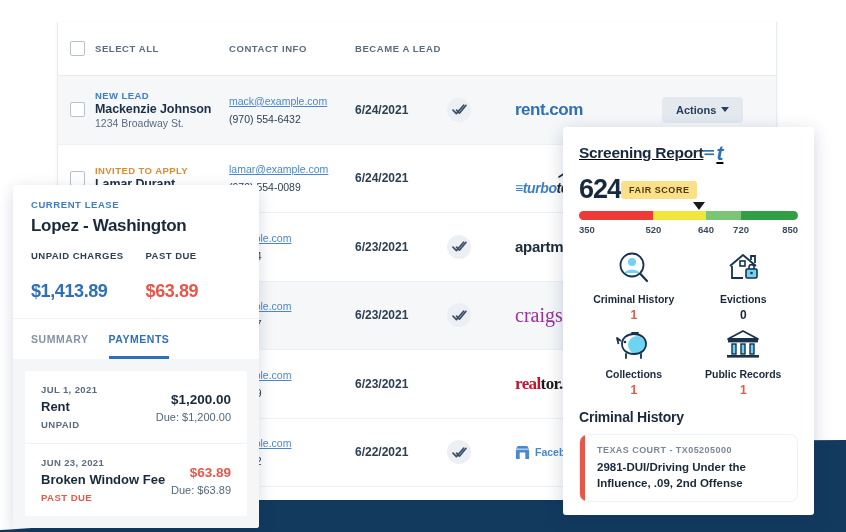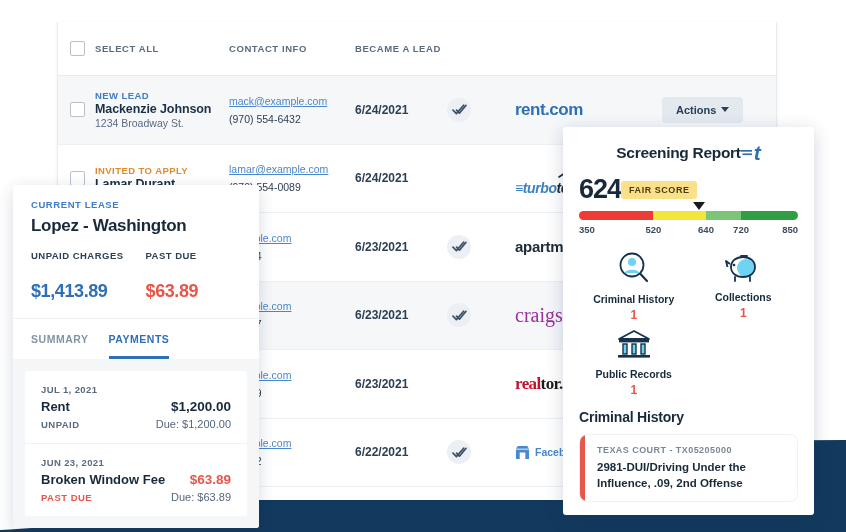--- a/index.html
+++ b/index.html
@@ -128,21 +128,21 @@
   .lc-tabs { display:flex; gap: 20px; padding: 0 18px; background:#fff;
              border-top:1px solid #eef1f5; }
   .lc-tab { font-size: 10.5px; font-weight:700; letter-spacing:.05em;
             color:#8593a4; text-transform:uppercase; padding: 14px 0 11px;
             border-bottom: 3px solid transparent; cursor:pointer; }
   .lc-tab.on { color:#2f6fb5; border-bottom-color:#2f6fb5; }
 
   .lc-body { padding: 12px; background:#f4f6f8; }
   .pay-list { background:#fff; border-radius:2px; }
   .pay-item { padding: 13px 16px; border-bottom:1px solid #eef1f5;
-              display:flex; justify-content:space-between; align-items:flex-end; }
+              display:flex; justify-content:space-between; align-items:center; }
   .pay-item:last-child { border-bottom:none; }
   .pay-date { font-size: 9.5px; font-weight:700; letter-spacing:.04em; color:#5a6b80; text-transform:uppercase;}
   .pay-name { font-size: 13px; font-weight:800; color:#18293b; margin-top:4px; }
   .pay-stat { font-size: 9.5px; font-weight:700; letter-spacing:.05em; margin-top:5px; text-transform:uppercase;}
   .pay-stat.unpaid { color:#5a6b80; }
   .pay-stat.past { color:#e8564a; }
   .pay-amt { font-size: 13.5px; font-weight:800; text-align:right; color:#18293b; }
   .pay-amt.red { color:#e8564a; }
   .pay-due { font-size: 11px; color:#55667a; text-align:right; margin-top:4px; }
 
@@ -151,21 +151,21 @@
     position: absolute;
     left: 563px; top: 127px;
     width: 251px; height: 388px;
     background:#fff;
     border-radius: 3px;
     box-shadow: 0 4px 18px rgba(20,40,80,.20);
     z-index: 4;
     padding: 14px 16px 0;
     overflow: hidden;
   }
-  .sr-top { display:flex; align-items:center; justify-content:center; }
+  .sr-top { display:flex; align-items:center; justify-content:flex-start;text-decoration:underline; }
   .sr-title { font-size: 15.5px; font-weight:800; color:#18293b; letter-spacing:-.3px; }
   .sr-logo  { font-size: 21px; font-weight:800; font-style:italic; color:#2f6fb5; display:flex; align-items:center;}
   .sr-score-row { display:flex; align-items:center; margin-top: 9px; }
   .sr-score { font-size: 27px; font-weight:800; color:#18293b; letter-spacing:-1px; }
   .sr-badge { background:#fbe08a; color:#4a3a10; font-size:9px; font-weight:800;
               letter-spacing:.06em; padding:4px 8px; border-radius:3px; text-transform:uppercase; }
   .sr-gauge-wrap { margin-top: 6px; position: relative; }
   .sr-pointer { position:absolute; top:-9px; width:0;height:0;
                 border-left:6px solid transparent;border-right:6px solid transparent;
                 border-top:8px solid #1a1a1a; }
@@ -452,20 +452,33 @@
       <svg width="40" height="38" viewBox="0 0 40 38">
         <circle cx="18" cy="16" r="11.5" fill="none" stroke="#16324d" stroke-width="1.8"></circle>
         <circle cx="18" cy="13" r="4" fill="#6fd3f2"></circle>
         <path d="M10.5 24 C12 19.5 24 19.5 25.5 24" fill="#6fd3f2"></path>
         <path d="M26.5 25 L33 32" stroke="#16324d" stroke-width="2.2" stroke-linecap="round"></path>
       </svg>
       <div class="sr-cell-lbl">Criminal History</div>
       <div class="sr-cell-val red">1</div>
     </div>
 
+    <div class="sr-cell">
+      <svg width="40" height="38" viewBox="0 0 40 38">
+        <path d="M7 17 L20 6 L33 17" fill="none" stroke="#16324d" stroke-width="1.8" stroke-linejoin="round"></path>
+        <path d="M28 11 L28 7 L32 7 L32 14" fill="none" stroke="#16324d" stroke-width="1.8"></path>
+        <path d="M9 17 L9 29 L20 29" fill="none" stroke="#16324d" stroke-width="1.8"></path>
+        <rect x="17" y="12" width="5" height="5" fill="none" stroke="#16324d" stroke-width="1.6"></rect>
+        <rect x="23" y="20" width="11" height="9" rx="1.2" fill="#6fd3f2" stroke="#16324d" stroke-width="1.6"></rect>
+        <path d="M26 20 L26 17.5 A2.6 2.6 0 0 1 31 17.5 L31 20" fill="none" stroke="#16324d" stroke-width="1.6"></path>
+        <circle cx="28.5" cy="24" r="1.3" fill="#16324d"></circle>
+      </svg>
+      <div class="sr-cell-lbl">Evictions</div>
+      <div class="sr-cell-val dark">0</div>
+    </div>
 
     <div class="sr-cell">
       <svg width="40" height="36" viewBox="0 0 40 36">
         <circle cx="23" cy="19" r="9" fill="#6fd3f2"></circle>
         <path d="M8 18 C8 12 13 8 20 8 C27 8 32 12 32 18 C32 24 27 28 20 28 C13 28 8 24 8 18 Z" fill="none" stroke="#16324d" stroke-width="1.8"></path>
         <path d="M7 15 L3 12 L4.5 18" fill="none" stroke="#16324d" stroke-width="1.8" stroke-linejoin="round"></path>
         <circle cx="11" cy="16" r="1.3" fill="#16324d"></circle>
         <path d="M12 28 L12 32 M27 28 L27 32" stroke="#16324d" stroke-width="1.8" stroke-linecap="round"></path>
         <path d="M18 7 L24 7" stroke="#16324d" stroke-width="1.8" stroke-linecap="round"></path>
       </svg>

